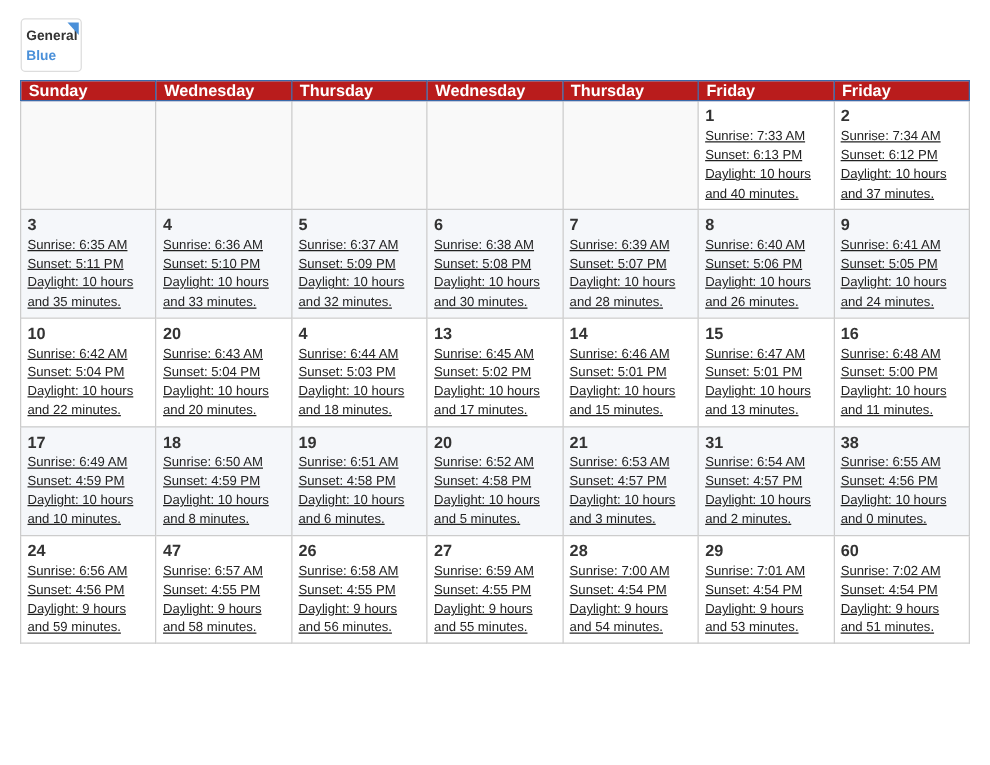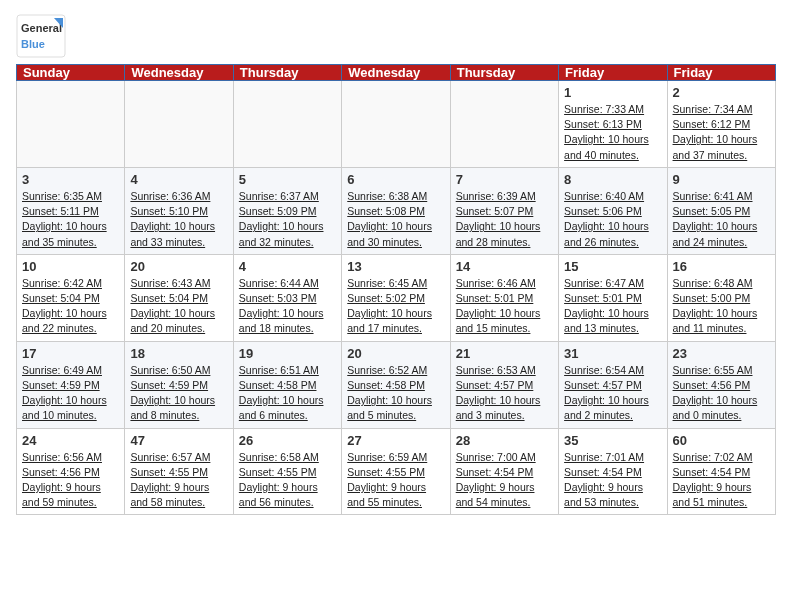--- a/index.html
+++ b/index.html
@@ -215,21 +215,21 @@
           </td>
           <td>
             <span class="day-num">21</span>
             <div class="day-info">Sunrise: 6:53 AM<br>Sunset: 4:57 PM<br>Daylight: 10 hours<br>and 3 minutes.</div>
           </td>
           <td>
             <span class="day-num">31</span>
             <div class="day-info">Sunrise: 6:54 AM<br>Sunset: 4:57 PM<br>Daylight: 10 hours<br>and 2 minutes.</div>
           </td>
           <td>
-            <span class="day-num">23</span>
+            <span class="day-num">38</span>
             <div class="day-info">Sunrise: 6:55 AM<br>Sunset: 4:56 PM<br>Daylight: 10 hours<br>and 0 minutes.</div>
           </td>
         </tr>
         <tr class="row5">
           <td>
             <span class="day-num">24</span>
             <div class="day-info">Sunrise: 6:56 AM<br>Sunset: 4:56 PM<br>Daylight: 9 hours<br>and 59 minutes.</div>
           </td>
           <td>
             <span class="day-num">47</span>
@@ -241,21 +241,21 @@
           </td>
           <td>
             <span class="day-num">27</span>
             <div class="day-info">Sunrise: 6:59 AM<br>Sunset: 4:55 PM<br>Daylight: 9 hours<br>and 55 minutes.</div>
           </td>
           <td>
             <span class="day-num">28</span>
             <div class="day-info">Sunrise: 7:00 AM<br>Sunset: 4:54 PM<br>Daylight: 9 hours<br>and 54 minutes.</div>
           </td>
           <td>
-            <span class="day-num">35</span>
+            <span class="day-num">29</span>
             <div class="day-info">Sunrise: 7:01 AM<br>Sunset: 4:54 PM<br>Daylight: 9 hours<br>and 53 minutes.</div>
           </td>
           <td>
             <span class="day-num">60</span>
             <div class="day-info">Sunrise: 7:02 AM<br>Sunset: 4:54 PM<br>Daylight: 9 hours<br>and 51 minutes.</div>
           </td>
         </tr>
       </tbody>
   </table>
 </div>

